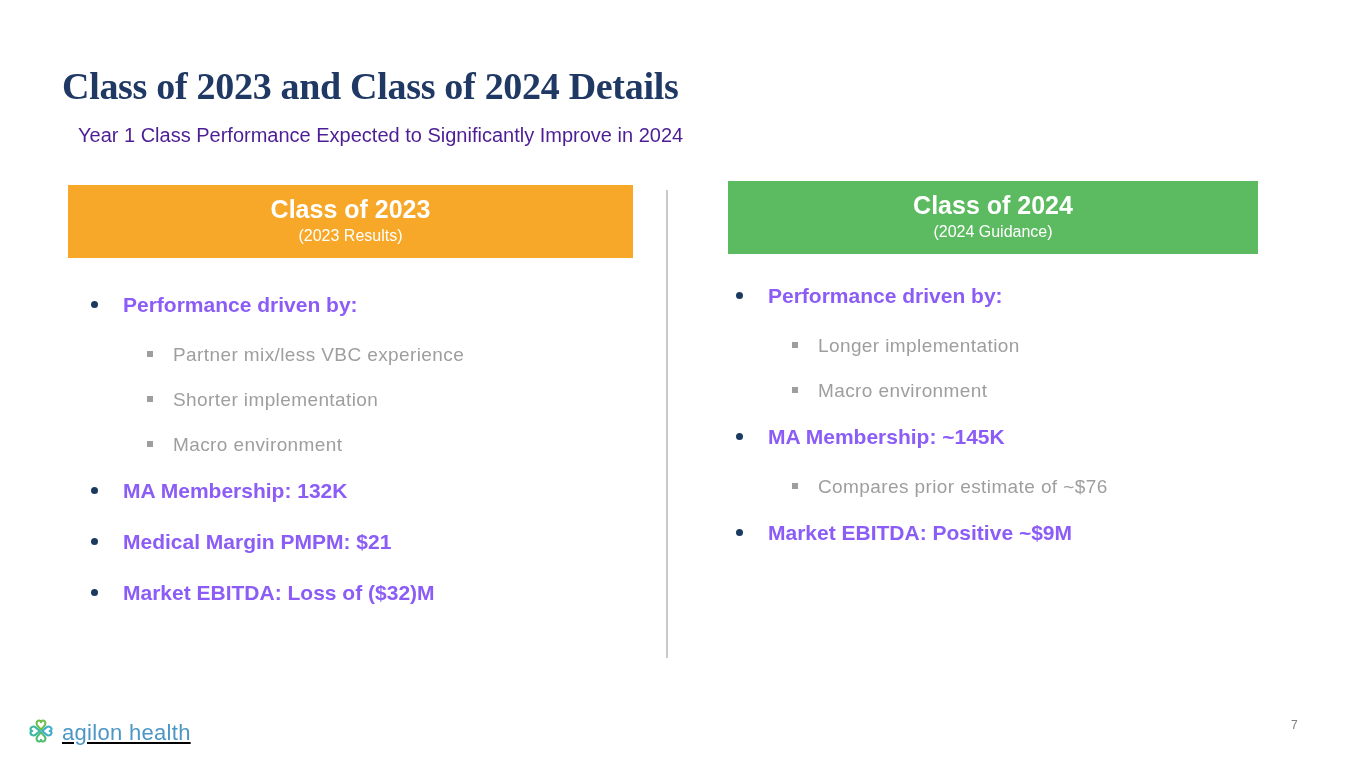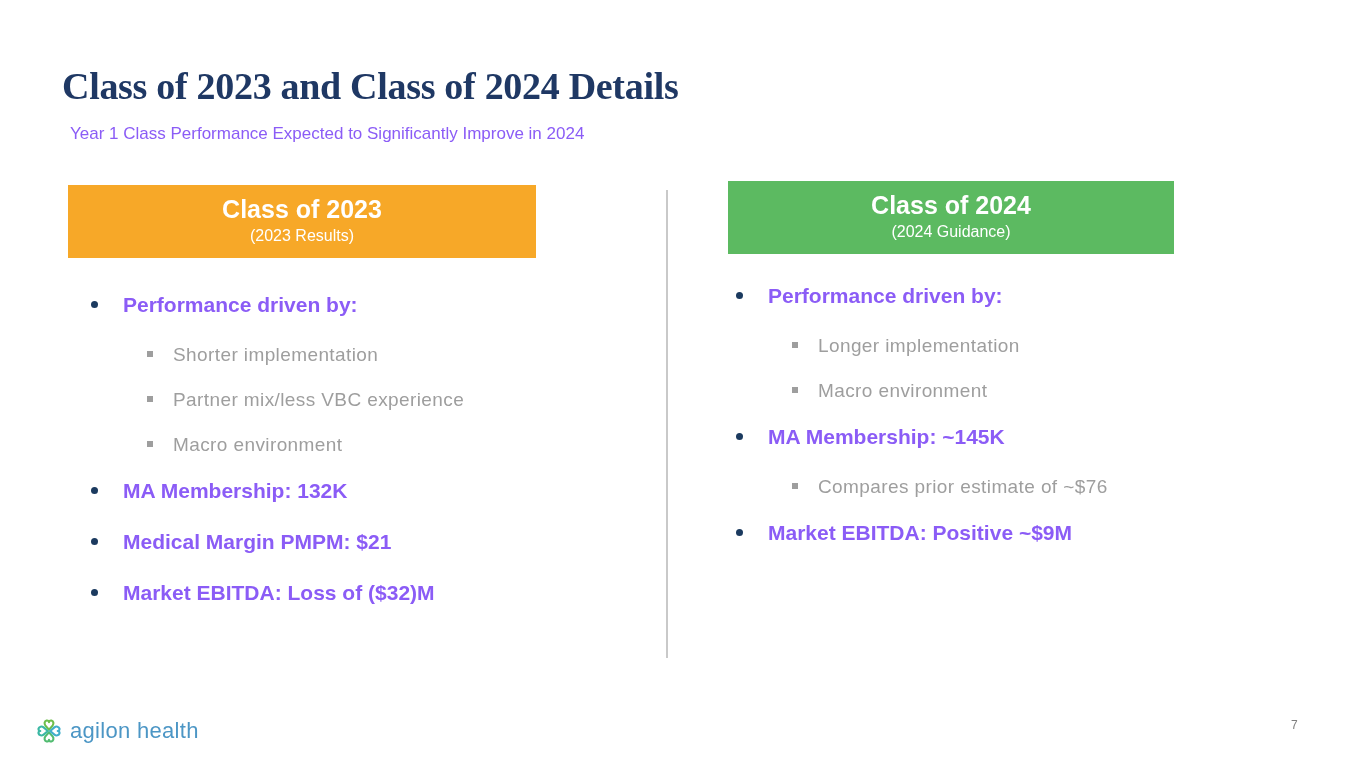--- a/index.html
+++ b/index.html
@@ -16,44 +16,44 @@
     position: absolute;
     left: 62px; top: 64px;
     font-family: "Liberation Serif", serif;
     font-weight: bold;
     font-size: 38px;
     color: #1F3864;
     letter-spacing: -0.3px;
   }
   .slide-subtitle {
     position: absolute;
-    left: 70px; top: 124px;
-    font-size: 17px;
-    color: #8b5cf6;
+    left: 78px; top: 124px;
+    font-size: 20px;
+    color: #4c1d95;
   }
 
   
   .col-header {
     position: absolute;
     height: 73px;
     text-align: center;
     color: #ffffff;
     padding-top: 9px;
   }
   .col-header .hdr-main {
     font-size: 25px;
     font-weight: bold;
     line-height: 30px;
   }
   .col-header .hdr-sub {
     font-size: 16px;
     line-height: 24px;
   }
-  #hdr-2023 { left: 68px;  top: 185px; width: 468px; background: #F7A828; }
-  #hdr-2024 { left: 728px; top: 181px; width: 446px; background: #5CBA61; }
+  #hdr-2023 { left: 68px;  top: 185px; width: 565px; background: #F7A828; }
+  #hdr-2024 { left: 728px; top: 181px; width: 530px; background: #5CBA61; }
 
   
   .divider {
     position: absolute;
     left: 666px; top: 190px;
     width: 2px; height: 468px;
     background: #C9C9C9;
   }
 
   
@@ -94,24 +94,25 @@
     content: "";
     position: absolute;
     left: 64px; top: 8px;
     width: 6px; height: 6px;
     background: #9E9E9E;
   }
 
   
   .logo {
     position: absolute;
-    left: 34px; top: 716px;
+    left: 26px; top: 716px;
     display: flex;
-    align-items: center;
+    align-items: flex-end;
     gap: 6px;
+    text-decoration: underline;
   }
   .logo-text {
     font-size: 22px;
     color: #4C96C5;
     letter-spacing: 0.3px;
   }
   .page-number {
     position: absolute;
     left: 1291px; top: 718px;
     font-size: 12px;
@@ -130,22 +131,22 @@
 </div>
 <div class="col-header" id="hdr-2024">
   <div class="hdr-main">Class of 2024</div>
   <div class="hdr-sub">(2024 Guidance)</div>
 </div>
 
 <div class="divider"></div>
 
 <ul class="bullet-col" id="col-2023">
   <li class="lvl1">Performance driven by:</li>
+  <li class="lvl2">Partner mix/less VBC experience</li>
   <li class="lvl2">Shorter implementation</li>
-  <li class="lvl2">Partner mix/less VBC experience</li>
   <li class="lvl2">Macro environment</li>
   <li class="lvl1">MA Membership: 132K</li>
   <li class="lvl1">Medical Margin PMPM: $21</li>
   <li class="lvl1">Market EBITDA: Loss of ($32)M</li>
 </ul>
 
 <ul class="bullet-col" id="col-2024">
   <li class="lvl1">Performance driven by:</li>
   <li class="lvl2">Longer implementation</li>
   <li class="lvl2">Macro environment</li>

